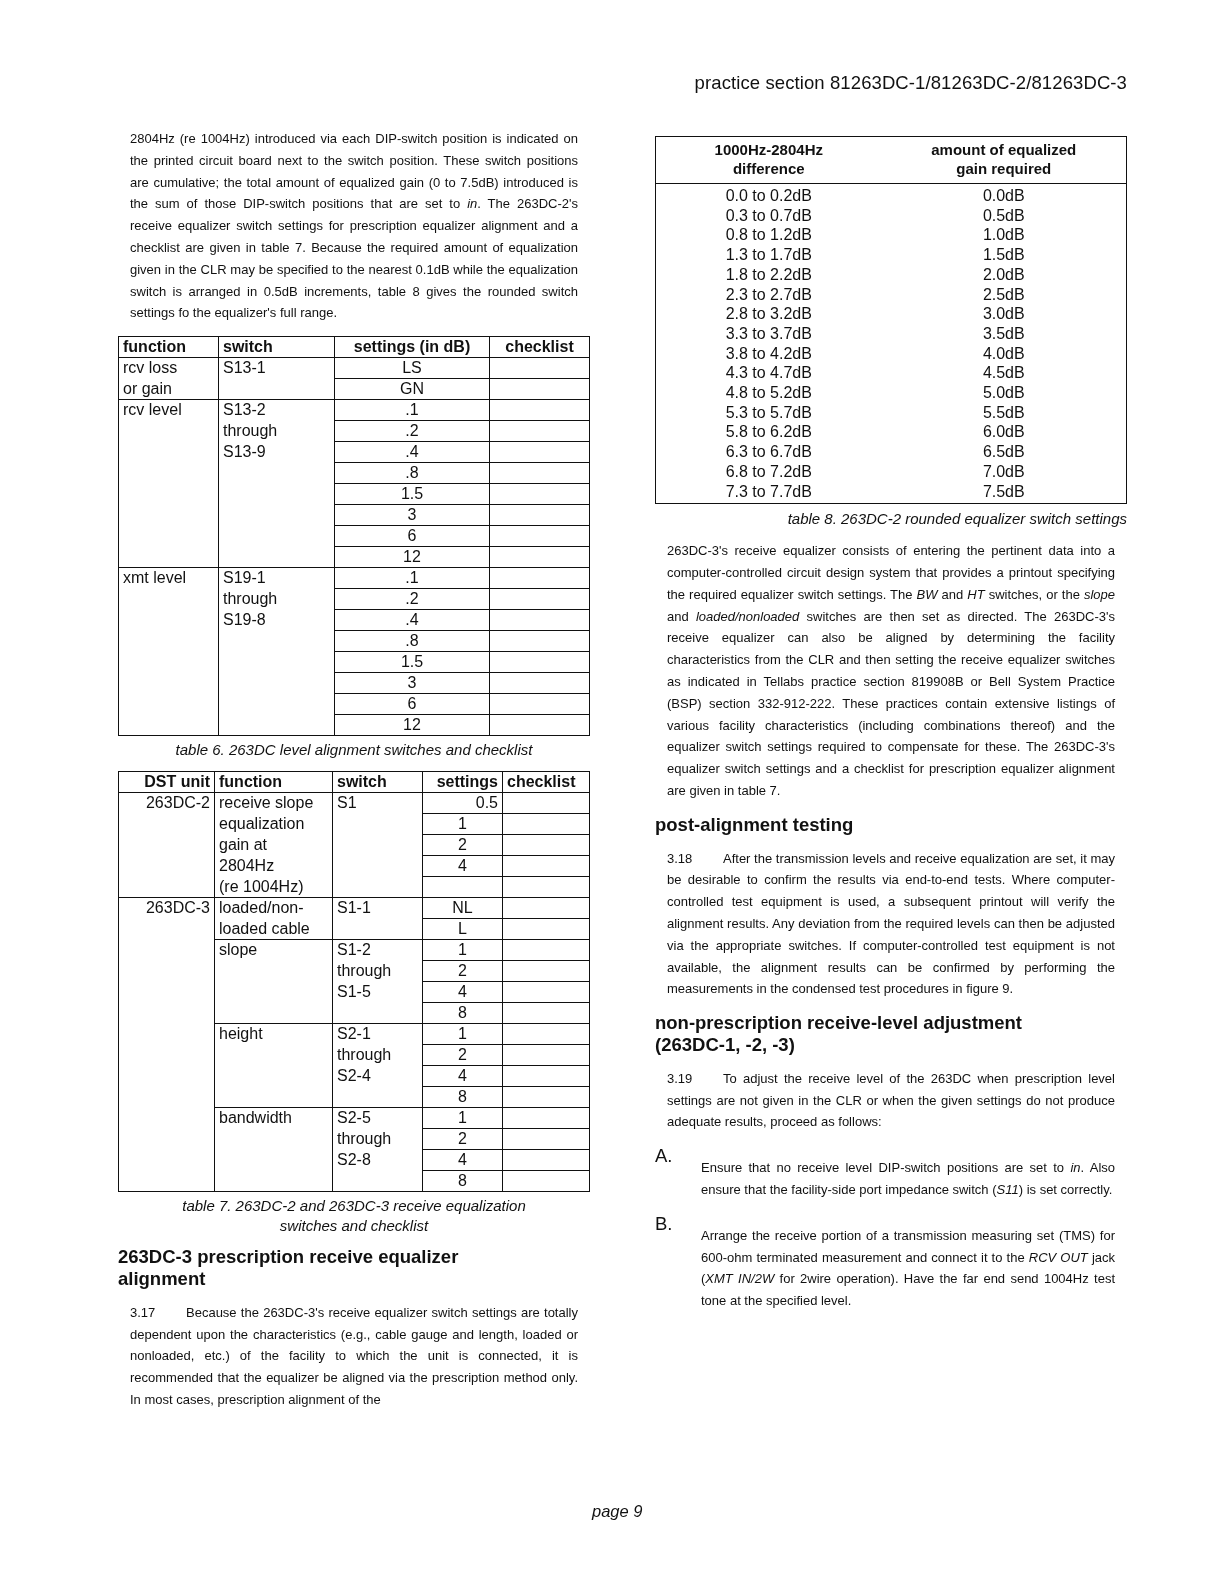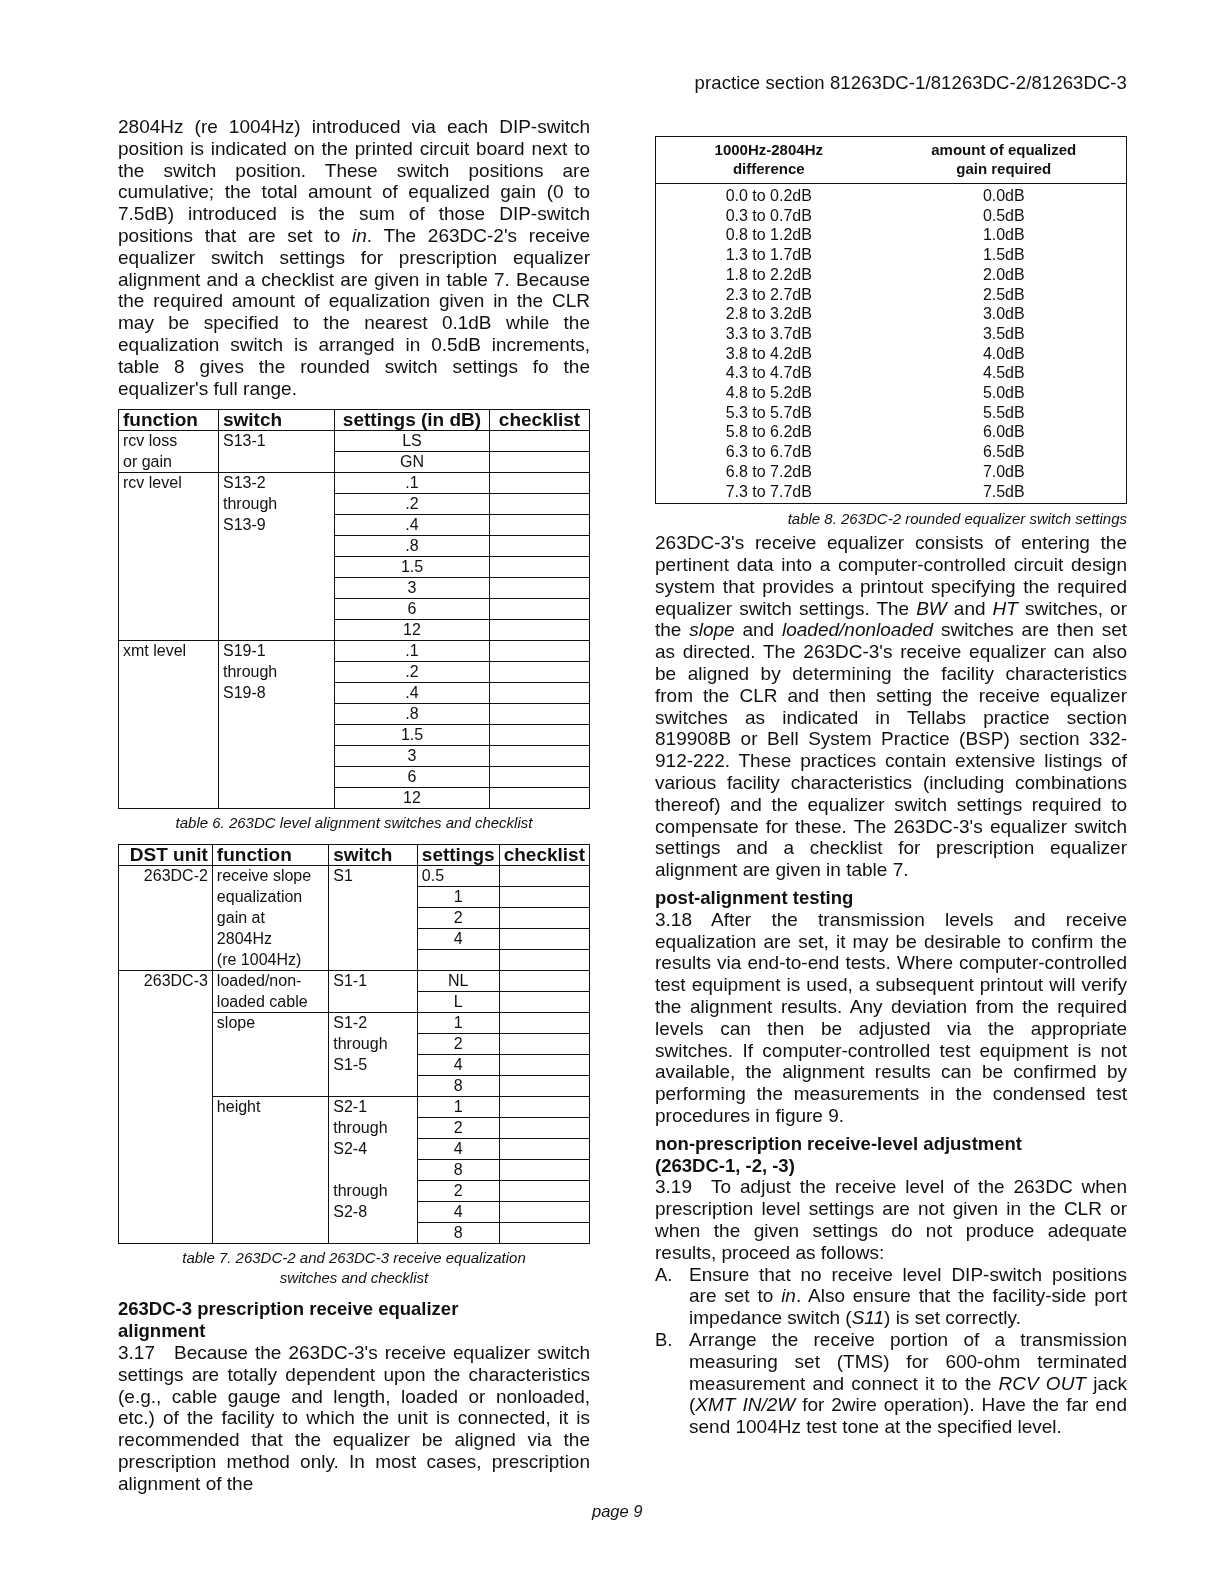--- a/index.html
+++ b/index.html
@@ -2,29 +2,29 @@
 <html><head>
 <meta charset="utf-8">
 <style>
   html, body { margin: 0; padding: 0; background: #ffffff; }
   body { width: 1223px; height: 1583px; position: relative; overflow: hidden;
          font-family: "Liberation Sans", sans-serif; color: #111; }
   .header { position: absolute; top: 72px; right: 96px; font-size: 18.5px; letter-spacing: 0.1px; }
   .col { position: absolute; top: 116px; width: 472px; }
   .col-left { left: 118px; }
   .col-right { left: 655px; }
-  p.body { margin: 0; font-size: 19px; line-height: 21.8px; text-align: justify; }
+  p.body { margin: 12px; font-size: 13px; line-height: 21.8px; text-align: justify; }
   p.body.last { text-align-last: left; }
   .sec-head { font-weight: bold; font-size: 18.5px; line-height: 21.8px; margin: 6px 0 0 0; }
   .para-num { display: inline-block; width: 56px; }
   .caption { font-style: italic; font-size: 15px; text-align: center; line-height: 19px; margin: 4px 0 10px 0; }
 
   table.grid { border-collapse: collapse; font-size: 16px; width: 100%; }
   table.grid td, table.grid th { padding: 0 4px; height: 20px; line-height: 19.5px; vertical-align: top; }
-  table.grid th { font-weight: bold; text-align: left; border: 1.5px solid #111; font-size: 19px; }
+  table.grid th { font-weight: bold; text-align: left; border: 1.5px solid #111; font-size: 16px; }
   table.grid td.b { border-left: 1.5px solid #111; border-right: 1.5px solid #111; }
   table.grid td.set { text-align: center; border: 1.5px solid #111; border-top: none; }
   table.grid td.chk { border: 1.5px solid #111; border-top: none; }
   table.grid tr.grp td.b { border-top: 1.5px solid #111; }
   table.grid tr.grp td.set, table.grid tr.grp td.chk { border-top: 1.5px solid #111; }
   table.grid tr.last td.b { border-bottom: 1.5px solid #111; }
 
   table.t6 { margin-top: 10px; }
   table.t7 { margin-top: 12px; }
   table.t7 td.unit { text-align: right; padding-right: 4px; }
@@ -192,21 +192,21 @@
         <th>switch</th>
         <th style="text-align:right">settings</th>
         <th>checklist</th>
       </tr>
     </thead>
     <tbody id="t7-body">
         <tr>
           <td class="unit" style="border-left: 1.5px solid rgb(17, 17, 17); border-right: 1.5px solid rgb(17, 17, 17); border-top: 1.5px solid rgb(17, 17, 17);">263DC-2</td>
           <td style="border-right: 1.5px solid rgb(17, 17, 17); border-top: 1.5px solid rgb(17, 17, 17);">receive slope</td>
           <td style="border-right: 1.5px solid rgb(17, 17, 17); border-top: 1.5px solid rgb(17, 17, 17); margin-top: 46px;">S1</td>
-          <td style="text-align: left; border-right: 1.5px solid rgb(17, 17, 17); border-bottom: 1.5px solid rgb(17, 17, 17); border-top: 1.5px solid rgb(17, 17, 17); margin-top: 34px;">0.5</td>
+          <td style="text-align: right; border-right: 1.5px solid rgb(17, 17, 17); border-bottom: 1.5px solid rgb(17, 17, 17); border-top: 1.5px solid rgb(17, 17, 17); margin-top: 34px;">0.5</td>
           <td style="border-right: 1.5px solid rgb(17, 17, 17); border-bottom: 1.5px solid rgb(17, 17, 17); border-top: 1.5px solid rgb(17, 17, 17);"></td>
         </tr>
         <tr>
           <td class="unit" style="border-left: 1.5px solid rgb(17, 17, 17); border-right: 1.5px solid rgb(17, 17, 17);"></td>
           <td style="border-right: 1.5px solid rgb(17, 17, 17);">equalization</td>
           <td style="border-right: 1.5px solid rgb(17, 17, 17);"></td>
           <td style="text-align: center; border-right: 1.5px solid rgb(17, 17, 17); border-bottom: 1.5px solid rgb(17, 17, 17);">1</td>
           <td style="border-right: 1.5px solid rgb(17, 17, 17); border-bottom: 1.5px solid rgb(17, 17, 17);"></td>
         </tr>
         <tr>
@@ -292,20 +292,27 @@
           <td style="border-right: 1.5px solid rgb(17, 17, 17);">S2-4</td>
           <td style="text-align: center; border-right: 1.5px solid rgb(17, 17, 17); border-bottom: 1.5px solid rgb(17, 17, 17);">4</td>
           <td style="border-right: 1.5px solid rgb(17, 17, 17); border-bottom: 1.5px solid rgb(17, 17, 17);"></td>
         </tr>
         <tr>
           <td class="unit" style="border-left: 1.5px solid rgb(17, 17, 17); border-right: 1.5px solid rgb(17, 17, 17);"></td>
           <td style="border-right: 1.5px solid rgb(17, 17, 17);"></td>
           <td style="border-right: 1.5px solid rgb(17, 17, 17);"></td>
           <td style="text-align: center; border-right: 1.5px solid rgb(17, 17, 17); border-bottom: 1.5px solid rgb(17, 17, 17);">8</td>
           <td style="border-right: 1.5px solid rgb(17, 17, 17); border-bottom: 1.5px solid rgb(17, 17, 17);"></td>
+        </tr>
+        <tr>
+          <td class="unit" style="border-left: 1.5px solid rgb(17, 17, 17); border-right: 1.5px solid rgb(17, 17, 17);"></td>
+          <td style="border-right: 1.5px solid rgb(17, 17, 17); border-top: 1.5px solid rgb(17, 17, 17);">bandwidth</td>
+          <td style="border-right: 1.5px solid rgb(17, 17, 17); border-top: 1.5px solid rgb(17, 17, 17);">S2-5</td>
+          <td style="text-align: center; border-right: 1.5px solid rgb(17, 17, 17); border-bottom: 1.5px solid rgb(17, 17, 17); border-top: 1.5px solid rgb(17, 17, 17);">1</td>
+          <td style="border-right: 1.5px solid rgb(17, 17, 17); border-bottom: 1.5px solid rgb(17, 17, 17); border-top: 1.5px solid rgb(17, 17, 17);"></td>
         </tr>
         <tr>
           <td class="unit" style="border-left: 1.5px solid rgb(17, 17, 17); border-right: 1.5px solid rgb(17, 17, 17);"></td>
           <td style="border-right: 1.5px solid rgb(17, 17, 17);"></td>
           <td style="border-right: 1.5px solid rgb(17, 17, 17);">through</td>
           <td style="text-align: center; border-right: 1.5px solid rgb(17, 17, 17); border-bottom: 1.5px solid rgb(17, 17, 17);">2</td>
           <td style="border-right: 1.5px solid rgb(17, 17, 17); border-bottom: 1.5px solid rgb(17, 17, 17);"></td>
         </tr>
         <tr>
           <td class="unit" style="border-left: 1.5px solid rgb(17, 17, 17); border-right: 1.5px solid rgb(17, 17, 17);"></td>

